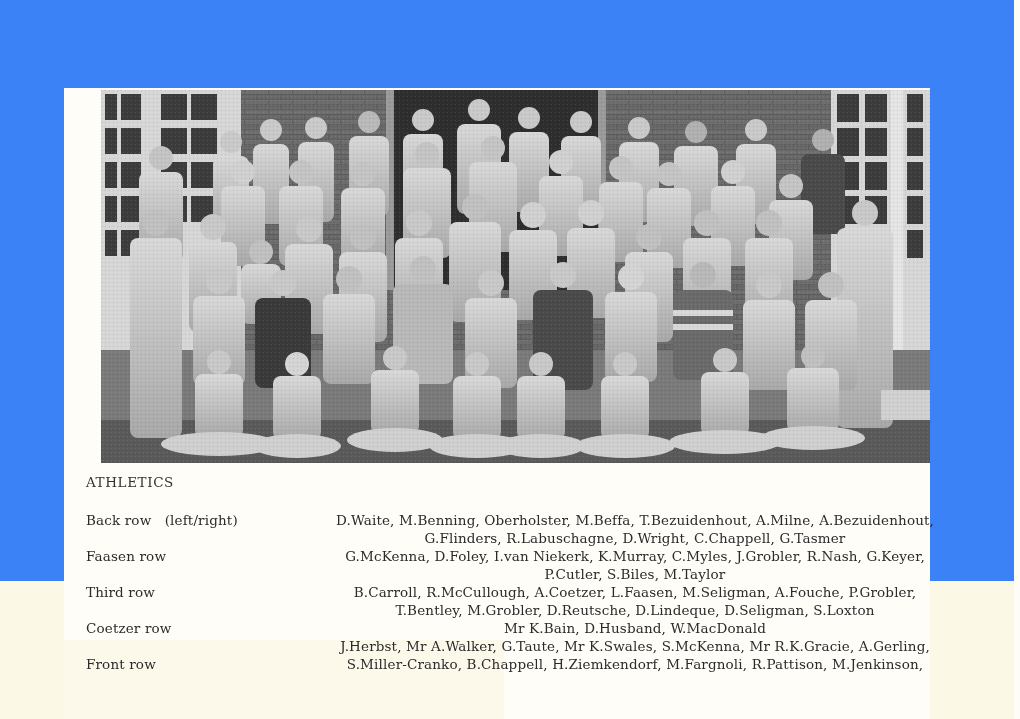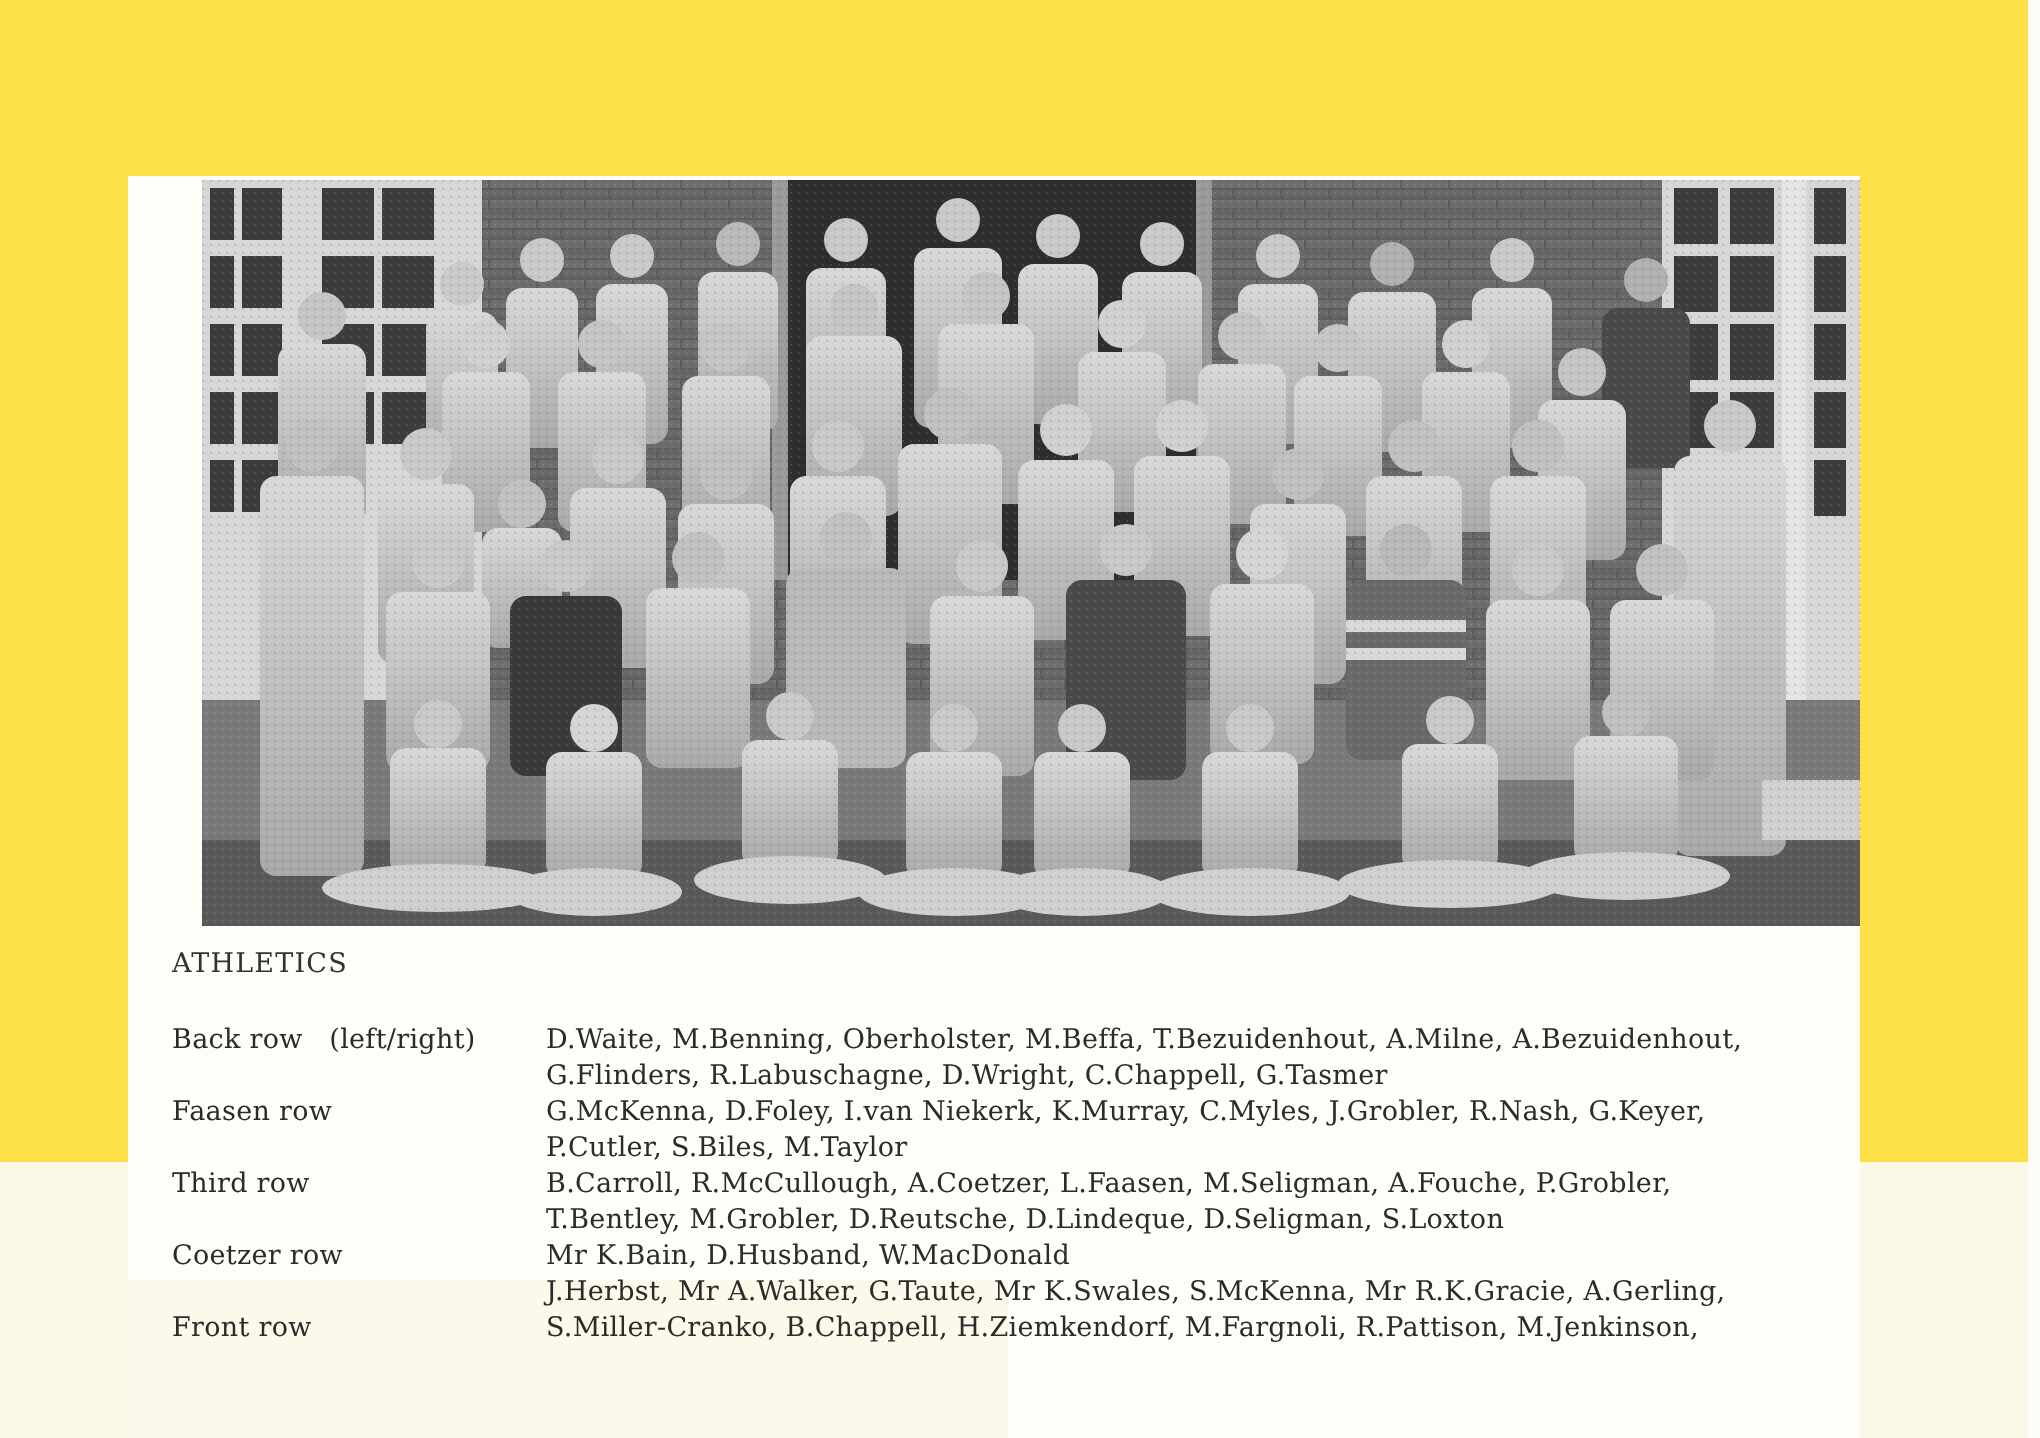--- a/index.html
+++ b/index.html
@@ -1,28 +1,28 @@
 <!DOCTYPE html>
 <html><head>
 <meta charset="utf-8">
 <style>
   html,body{margin:0;padding:0;}
   body{width:1020px;height:719px;background:#fcf8e6;position:relative;overflow:hidden;font-family:"DejaVu Serif","Liberation Serif",serif;color:#2a2a2a;}
-  .page{position:absolute;left:0;top:0;width:1020px;height:581px;background:#fde047;}
+  .page{position:absolute;left:0;top:0;width:1020px;height:581px;background:#3b82f6;}
   .page-edge{position:absolute;right:0;top:0;width:6px;height:719px;background:#fdfcf6;}
   .panel{position:absolute;left:64px;top:88px;width:866px;height:631px;background:#fefdf8;}
   .panel-tail{position:absolute;left:64px;top:640px;width:440px;height:79px;background:#fcf9ea;}
   .photo{position:absolute;left:101px;top:90px;width:829px;height:373px;background:#8a8a8a;overflow:hidden;}
   .photo svg{display:block;}
   .caption-title{position:absolute;left:86px;top:474px;font-size:13.5px;letter-spacing:0.6px;color:#333;}
   .rows{position:absolute;left:86px;top:511px;width:890px;}
-  .row{position:relative;display:flex;font-size:13.5px;line-height:18px;letter-spacing:0.15px;color:#2b2b2b;margin-bottom:0;}
+  .row{position:relative;display:flex;font-size:13.5px;line-height:18px;letter-spacing:0.15px;color:#2b2b2b;margin-bottom:0;gap:21px;}
   .row-label{width:187px;flex:none;white-space:pre;}
   .row-names{flex:1;}
-  .line{display:block;white-space:nowrap;}
+  .line{display:block;white-space:nowrap;text-align:center;}
 </style>
 </head>
 <body>
 
 <div class="page">
   <div class="panel"></div>
   <div class="panel-tail"></div>
   <div class="page-edge"></div>
 
   <div class="photo" title="Athletics team group photograph in front of a brick building with windows">

